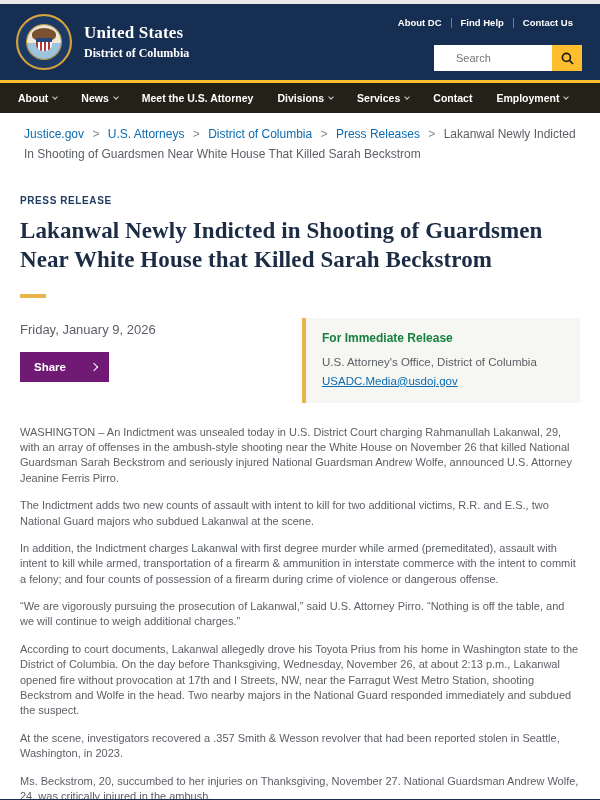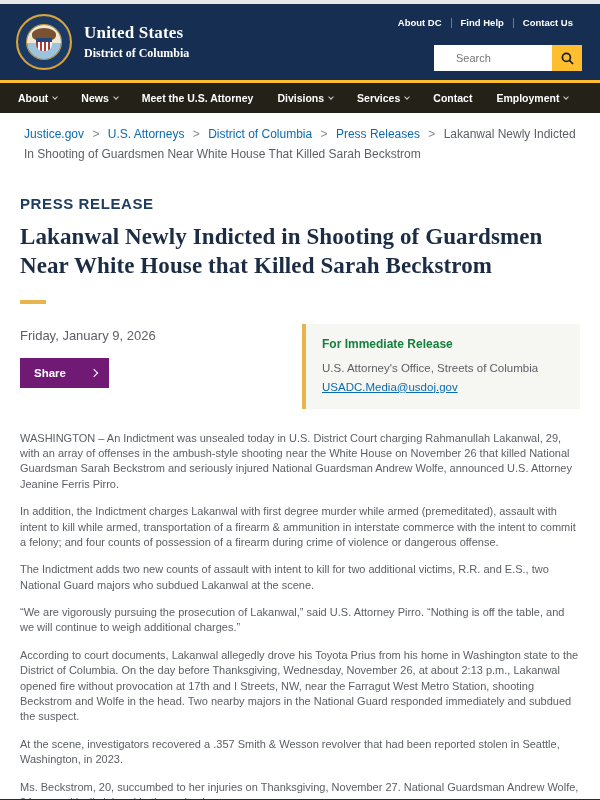--- a/index.html
+++ b/index.html
@@ -68,21 +68,21 @@
   
   .breadcrumb {
     padding:12px 24px 10px; font-size:12px; line-height:1.65; color:#5c6066;
   }
   .crumb-link { color:#0b6bb0; text-decoration:none; cursor:pointer; }
   .crumb-sep { color:#888; margin:0 5px; }
   .crumb-current { color:#5c6066; }
   
   .main { padding:0 20px; }
   .kicker {
-    margin-top:20px; color:#1f3d63; font-size:15px; font-weight:bold; letter-spacing:.6px;
+    margin-top:20px; color:#1f3d63; font-size:10px; font-weight:bold; letter-spacing:.6px;
   }
   .title {
     margin-top:10px; font-family:"Liberation Serif", serif; font-weight:bold;
     font-size:23px; line-height:1.28; color:#1b2c44; letter-spacing:.1px;
   }
   .title-rule { width:26px; height:4px; background:#e9b44c; margin-top:20px; }
   .meta-row { display:flex; justify-content:space-between; margin-top:20px; }
   .meta-left { padding-top:4px; }
   .date { font-size:13px; color:#5c6066; }
   .share-btn {
@@ -200,29 +200,29 @@
         <button class="share-btn">
           <span class="share-label">Share</span>
           <span class="share-div"></span>
           <span class="share-chev-wrap">
             <span class="share-chev"></span>
           </span>
         </button>
       </div>
       <aside class="release-box">
         <div class="release-heading">For Immediate Release</div>
-        <div class="release-office">U.S. Attorney's Office, Streets of Columbia</div>
+        <div class="release-office">U.S. Attorney's Office, District of Columbia</div>
         <a class="release-email">USADC.Media@usdoj.gov</a>
       </aside>
     </div>
 
     <div class="body-copy">
       <p>WASHINGTON – An Indictment was unsealed today in U.S. District Court charging Rahmanullah Lakanwal, 29, with an array of offenses in the ambush-style shooting near the White House on November 26 that killed National Guardsman Sarah Beckstrom and seriously injured National Guardsman Andrew Wolfe, announced U.S. Attorney Jeanine Ferris Pirro.</p>
+      <p>The Indictment adds two new counts of assault with intent to kill for two additional victims, R.R. and E.S., two National Guard majors who subdued Lakanwal at the scene.</p>
       <p>In addition, the Indictment charges Lakanwal with first degree murder while armed (premeditated), assault with intent to kill while armed, transportation of a firearm &amp; ammunition in interstate commerce with the intent to commit a felony;  and four counts of possession of a firearm during crime of violence or dangerous offense.</p>
-      <p>The Indictment adds two new counts of assault with intent to kill for two additional victims, R.R. and E.S., two National Guard majors who subdued Lakanwal at the scene.</p>
       <p>“We are vigorously pursuing the prosecution of Lakanwal,” said U.S. Attorney Pirro. “Nothing is off the table, and we will continue to weigh additional charges.”</p>
       <p>According to court documents, Lakanwal allegedly drove his Toyota Prius from his home in Washington state to the District of Columbia. On the day before Thanksgiving, Wednesday, November 26, at about 2:13 p.m., Lakanwal opened fire without provocation at 17th and I Streets, NW, near the Farragut West Metro Station, shooting Beckstrom and Wolfe in the head. Two nearby majors in the National Guard responded immediately and subdued the suspect.</p>
       <p>At the scene, investigators recovered a .357 Smith &amp; Wesson revolver that had been reported stolen in Seattle, Washington, in 2023.</p>
       <p>Ms. Beckstrom, 20, succumbed to her injuries on Thanksgiving, November 27. National Guardsman Andrew Wolfe, 24, was critically injured in the ambush.</p>
 
     </div>
 
   </main>
 
   <div class="footer-bar"></div>

